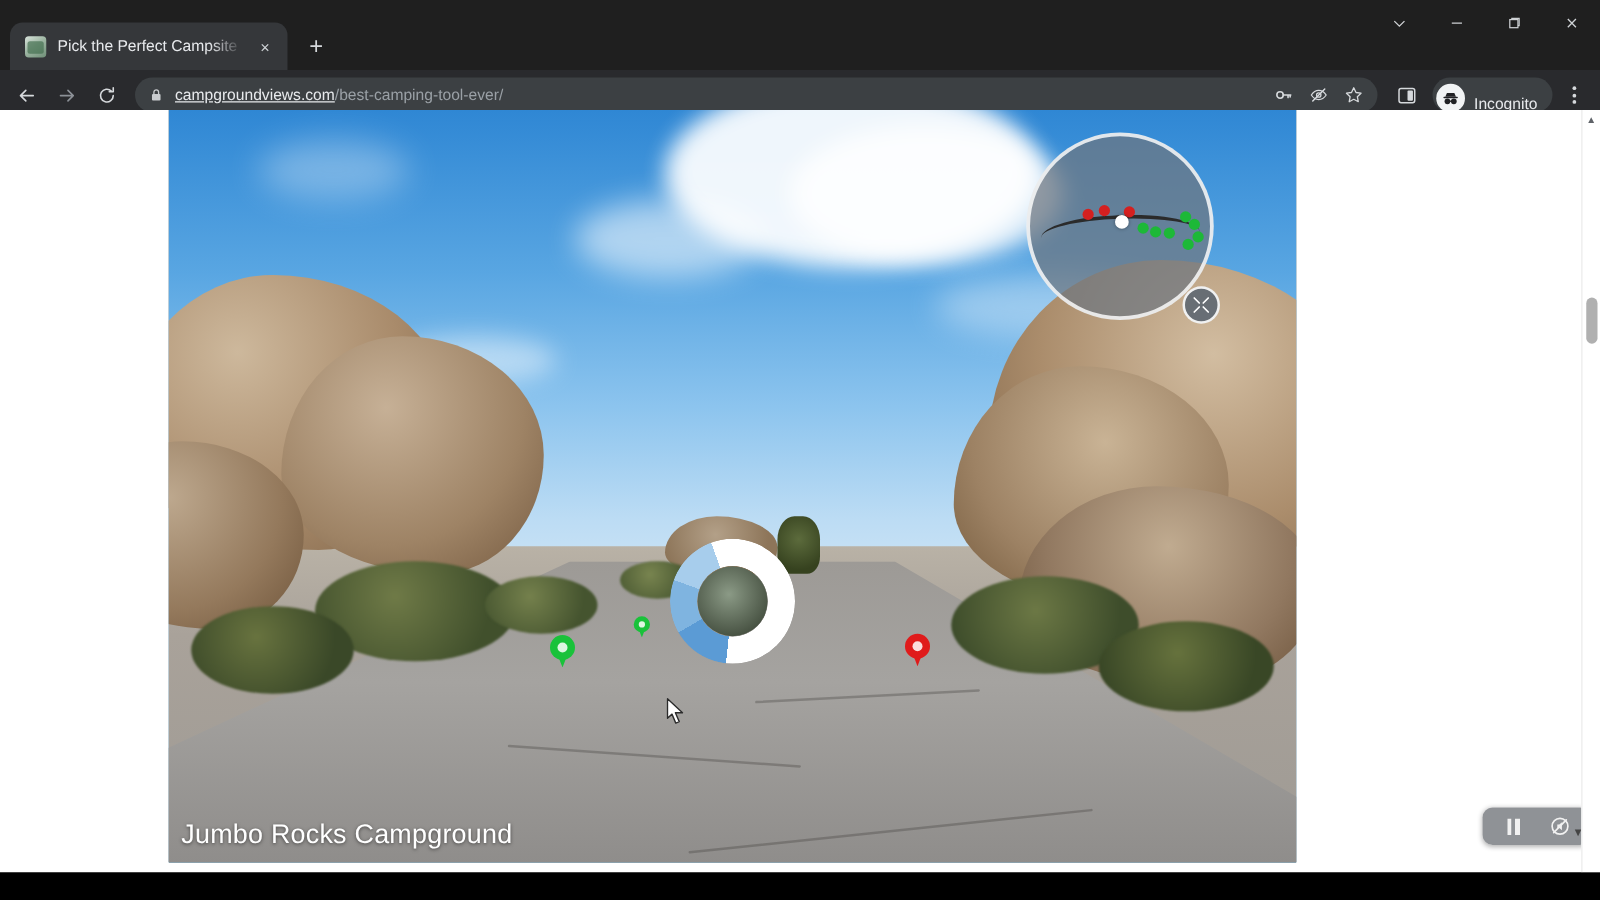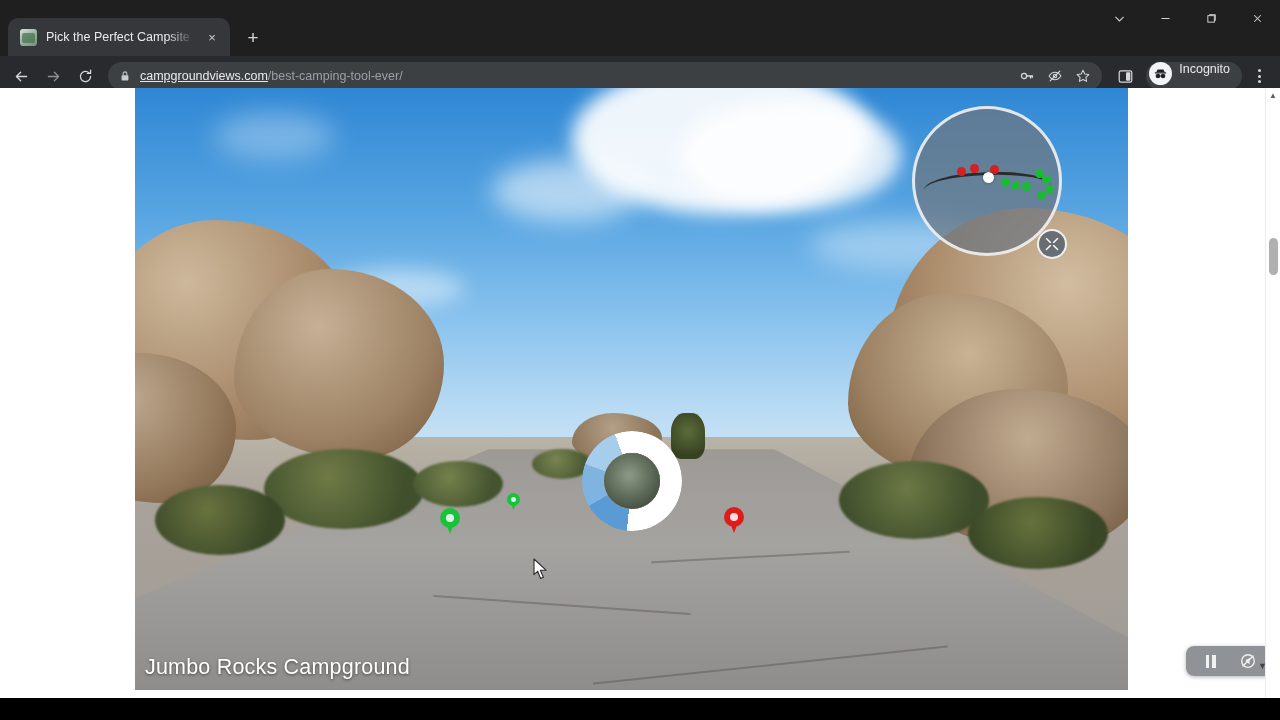--- a/index.html
+++ b/index.html
@@ -73,21 +73,21 @@
     background: #3c4043; display: flex; align-items: center; padding: 0 6px 0 11px;
     min-width: 0;
   }
   .omnibox .lock { flex: 0 0 auto; margin-right: 9px; display: flex; color: #c9cccf; }
   .url { font-size: 12.5px; color: #9aa0a6; white-space: nowrap; overflow: hidden; }
   .url b { color: #e8eaed; font-weight: 400; text-decoration: underline; }
   .omni-right { display: flex; align-items: center; gap: 2px; margin-left: auto; flex: 0 0 auto; }
   .omni-right .tb-icon { width: 26px; height: 26px; }
   .sidepanel-btn { width: 30px; height: 30px; display: flex; align-items: center; justify-content: center; color: #d6d9dc; }
   .profile {
-    display: flex; align-items: flex-start; gap: 7px; height: 28px;
+    display: flex; align-items: flex-end; gap: 7px; height: 28px;
     background: #3c4043; border-radius: 14px; padding: 0 12px 0 3px; margin-left: 4px;
   }
   .incognito-avatar {
     width: 23px; height: 23px; border-radius: 50%; background: #f1f3f4;
     display: flex; align-items: center; justify-content: center; flex: 0 0 23px;
   }
   .profile-label { font-size: 12.5px; color: #e8eaed; }
   .menu-dots {
     width: 26px; height: 30px; display: flex; flex-direction: column;
     align-items: center; justify-content: center; gap: 2.5px; margin-left: 2px;
@@ -107,21 +107,21 @@
     height: 15px; display: flex; align-items: center; justify-content: center;
     color: #5f6368; font-size: 8px;
   }
   .sb-thumb {
     position: absolute; left: 3px; width: 9px; top: 150px; height: 37px;
     background: #b0b0b0; border-radius: 5px;
   }
 
   
   .player {
-    position: absolute; left: 135px; top: 0; width: 993px; height: 602px;
+    position: absolute; left: 135px; top: 0; width: 902px; height: 602px;
     background: #0c4a6e; overflow: hidden;
   }
   .scene { position: absolute; inset: 0; overflow: hidden; }
 
   
   .sky {
     position: absolute; left: 0; top: 0; width: 100%; height: 68%;
     background: linear-gradient(#2f87d4 0%, #59a6e2 32%, #8cc4ee 58%, #bcdcf4 80%, #d8e9f4 100%);
   }
   .cloud { position: absolute; background: #fff; border-radius: 50%; filter: blur(9px); opacity: .92; }

